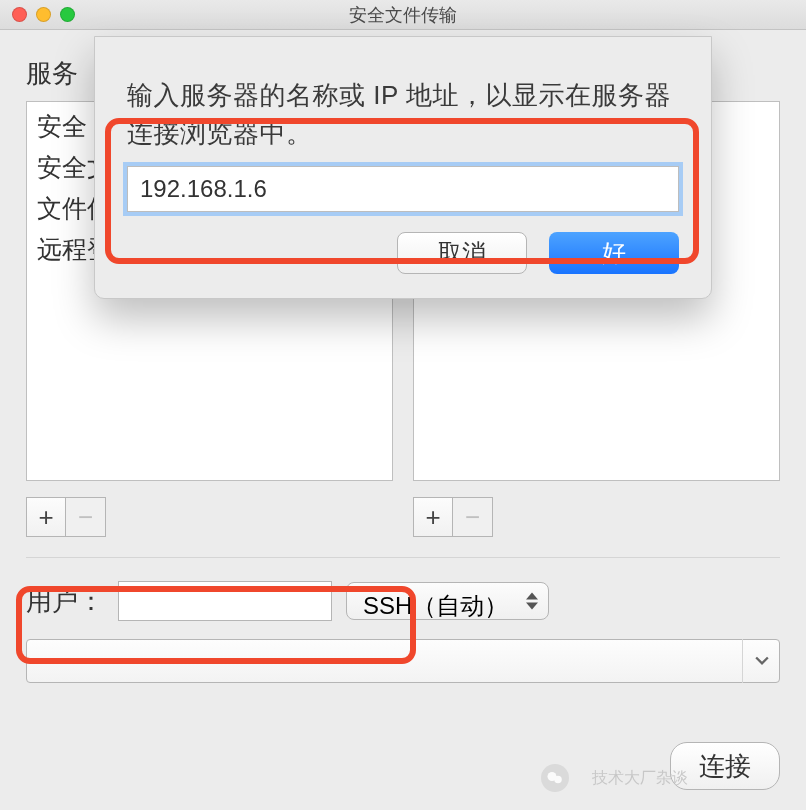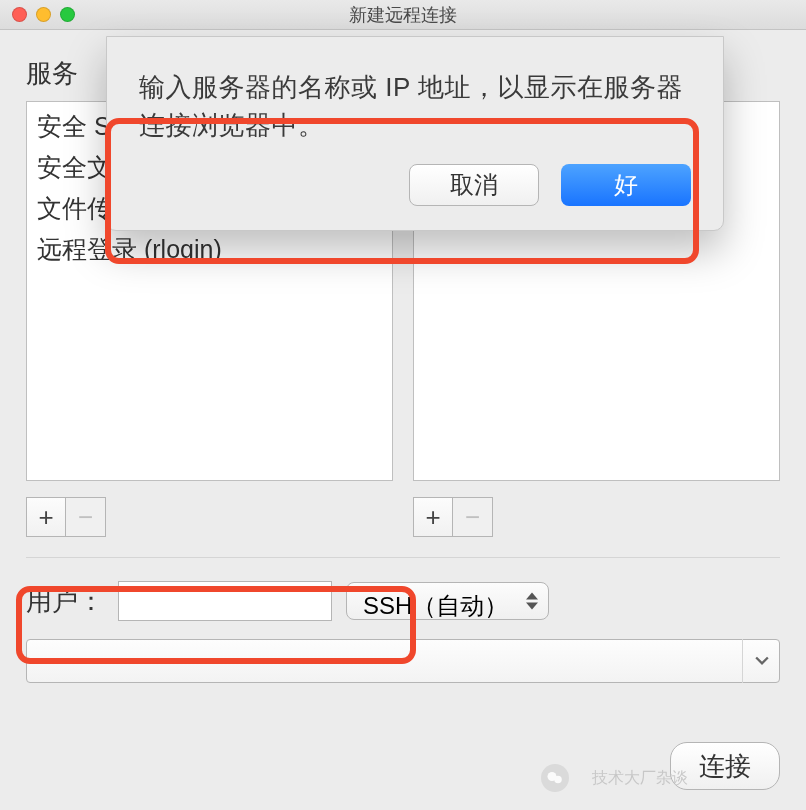--- a/index.html
+++ b/index.html
@@ -156,22 +156,21 @@
     
     .modal {
       position: absolute;
       left: 94px; top: 36px;
       width: 618px;
       background: #ececec;
       border: 1px solid #c8c8c8;
       box-shadow: 0 20px 40px rgba(0,0,0,0.25);
       border-bottom-left-radius: 10px;
       border-bottom-right-radius: 10px;
-      padding: 32px 32px 24px 32px;
-      margin-left: 12px;
+      padding: 40px 32px 24px 32px;
     }
     .modal-msg {
       font-size: 26px;
       color: #3a3a3a;
       line-height: 1.45;
       letter-spacing: 0.5px;
     }
     .modal-input {
       margin-top: 14px;
       width: 100%;
@@ -224,21 +223,21 @@
   </style>
 </head>
 <body>
 
 <div class="titlebar">
   <div class="traffic-lights">
     <div class="tl tl-close"></div>
     <div class="tl tl-min"></div>
     <div class="tl tl-max"></div>
   </div>
-  <div class="titlebar-title">新建远程连接</div>
+  <div class="titlebar-title">安全文件传输</div>
 </div>
 
 <div class="window-body">
   <div class="section-label">服务</div>
 
   <div class="two-cols">
     <div class="listbox">
       <div class="list-item">安全 Shell (ssh)</div>
       <div class="list-item">安全文件传输 (sftp)</div>
       <div class="list-item">文件传输 (ftp)</div>
@@ -283,20 +282,21 @@
           <path d="M1 1 L6 6 L11 1" stroke="#666" stroke-width="2" fill="none"></path>
         </svg>
     </div>
   </div>
 </div>
 
 <button class="connect-btn">连接</button>
 
 <div class="modal">
   <div class="modal-msg">输入服务器的名称或 IP 地址，以显示在服务器连接浏览器中。</div>
+  <input class="modal-input" value="192.168.1.6" style="">
   <div class="modal-actions">
     <button class="mac-btn">取消</button>
     <button class="mac-btn primary">好</button>
   </div>
 </div>
 
 <div class="anno a1"></div>
 <div class="anno a2"></div>
 
 <div class="wm">

